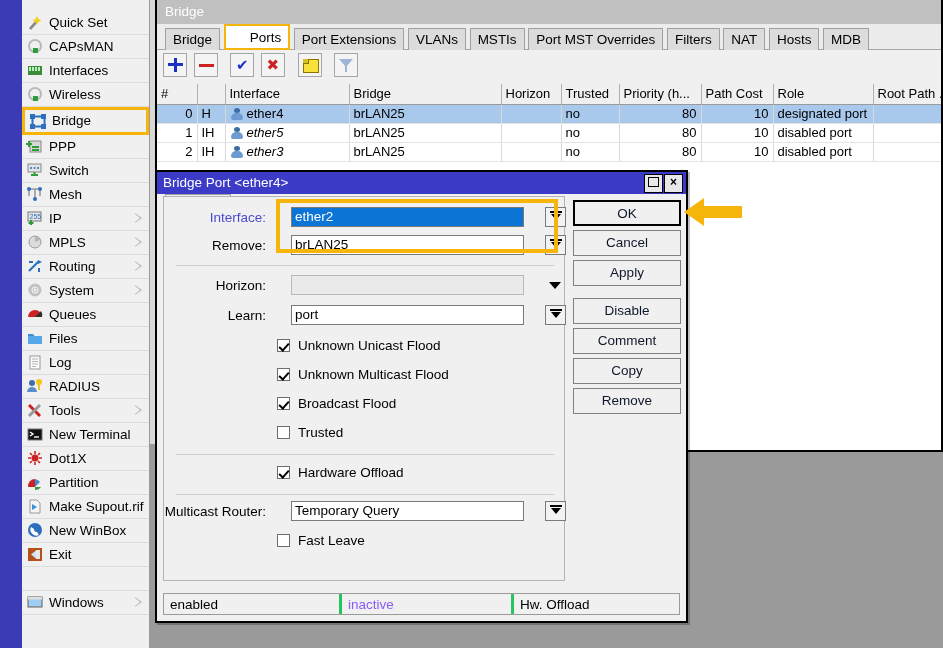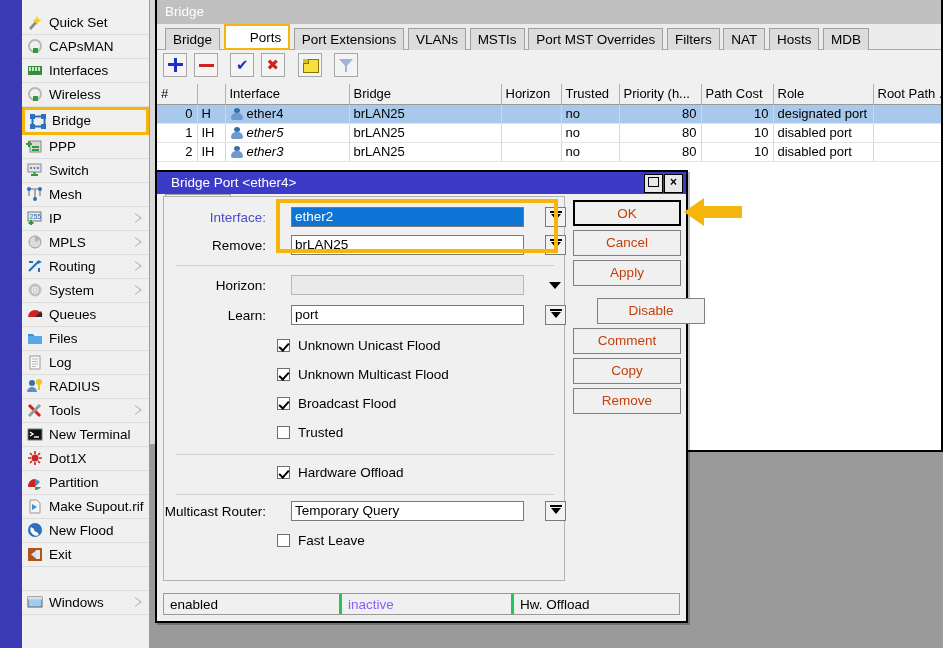--- a/index.html
+++ b/index.html
@@ -151,21 +151,21 @@
   .ital{font-style:italic;}
 
   
   #port-dialog{
     position:absolute;left:155px;top:170px;width:533px;height:453px;
     background:#f0f0f0;border:2px solid #000;box-sizing:border-box;
     box-shadow:2px 2px 0 rgba(0,0,0,.25);
   }
   #dlg-titlebar{
     height:22px;background:#3b3bc8;color:#fff;font-size:13.5px;
-    line-height:22px;padding-left:14px;position:relative;box-sizing:border-box;
+    line-height:22px;padding-left:6px;position:relative;box-sizing:border-box;
   }
   .dlg-btn-box{
     position:absolute;top:2px;width:17px;height:17px;
     border:1px solid #000;background:#e8e8e8;
     text-align:center;line-height:15px;font-size:12px;color:#000;cursor:default;
   }
   #dlg-max{right:23px;}
   #dlg-close{right:3px;font-weight:bold;}
   #dlg-max .sq{display:block;width:9px;height:8px;border:1.5px solid #000;margin:2px auto 0;}
 
@@ -237,24 +237,24 @@
   .clabel{margin-left:8px;font-size:13.5px;white-space:nowrap;}
 
   
   #dlg-buttons{
     position:absolute;left:416px;top:28px;width:110px;
   }
   .dbtn{
     display:block;width:108px;height:26px;line-height:24px;text-align:center;
     background:#f0f0f0;border:1px solid #808080;font-size:13.5px;
     margin-bottom:4px;box-sizing:border-box;cursor:default;
-    font-family:"Liberation Sans",sans-serif;color:#c2410c;
+    font-family:"Liberation Sans",sans-serif;color:#0f172a;
   }
   .dbtn.primary{border:2px solid #000;}
-  .dbtn.group-gap{margin-top:12px;margin-left:24px;}
+  .dbtn.group-gap{margin-top:12px;}
 
   #dlg-status{
     position:absolute;left:6px;right:6px;bottom:6px;height:22px;
     border:1px solid #9a9a9a;background:#f0f0f0;display:flex;box-sizing:border-box;
   }
   .stat-cell{
     padding:2px 6px;font-size:13.5px;line-height:18px;box-sizing:border-box;
     border-right:3px solid #22c55e;white-space:nowrap;overflow:hidden;
   }
   .stat-cell.s1{width:178px;}
@@ -514,21 +514,21 @@
       <span class="mi-label">Make Supout.rif</span>
     </div>
 
     <div class="menu-item">
       <span class="menu-ico">
         <svg width="18" height="17" viewBox="0 0 18 17">
             <circle cx="9" cy="8" r="7" fill="#2b6fbd"></circle>
             <path d="M5 5 a6 6 0 0 0 8 8 l-2 -3 a3 3 0 0 1 -3 -3 z" fill="#fff"></path>
           </svg>
       </span>
-      <span class="mi-label">New Flood</span>
+      <span class="mi-label">New WinBox</span>
     </div>
 
     <div class="menu-item">
       <span class="menu-ico">
         <svg width="18" height="17" viewBox="0 0 18 17">
             <rect x="2" y="2" width="14" height="13" fill="#b5521a"></rect>
             <path d="M5 8.5 l5 -4 v8 z" fill="#cfe4f7"></path>
             <rect x="10" y="4" width="4" height="9" fill="#e8e8e8"></rect>
           </svg>
       </span>

